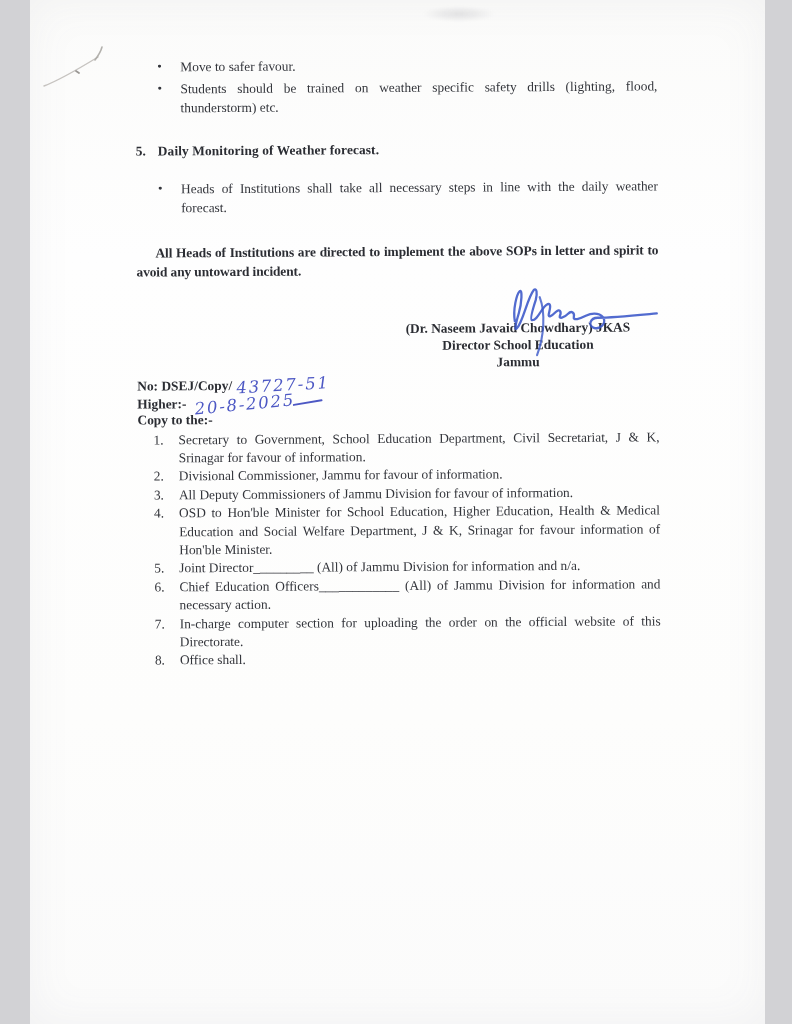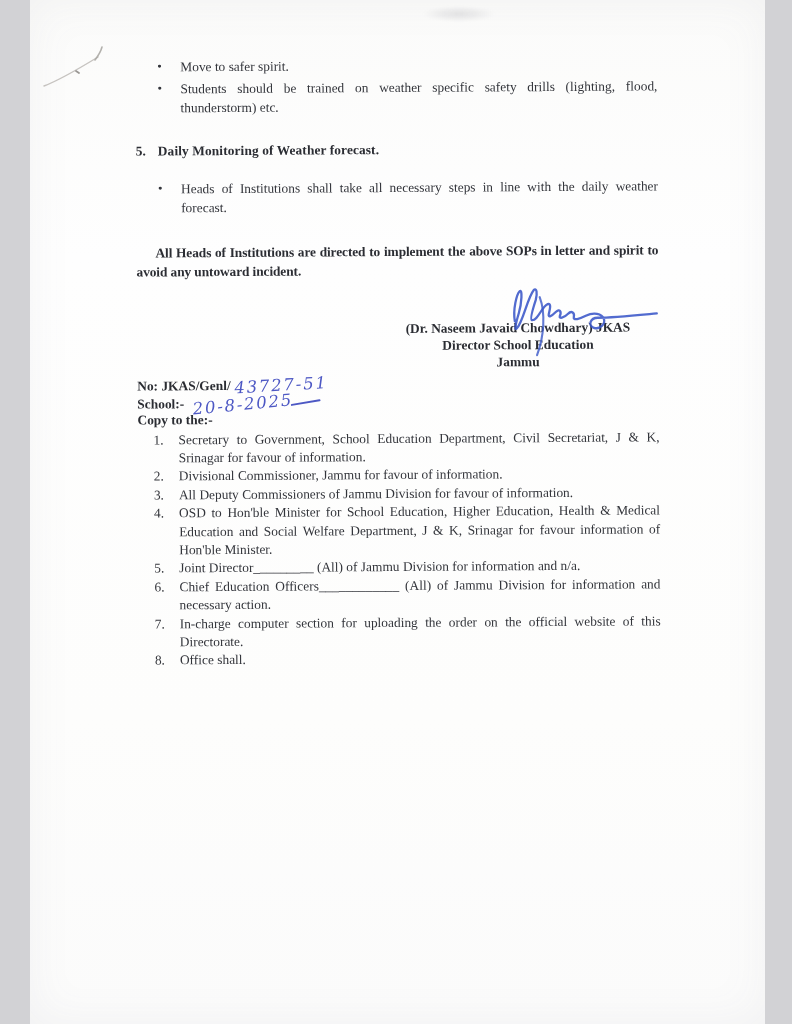--- a/index.html
+++ b/index.html
@@ -69,21 +69,21 @@
     <path d="M55,22 C 58,18 61,13 62,9" stroke="#aba8a4" stroke-width="1.6" fill="none" stroke-linecap="round" opacity="0.9"></path>
     <path d="M36,33 l3,2" stroke="#9a9793" stroke-width="1.8" fill="none" stroke-linecap="round"></path>
   </svg>
 
   <div class="tilt">
     <div class="content">
 
       <ul class="top-bullets">
         <li>
           <span class="marker">•</span>
-          <span>Move to safer spirit.</span>
+          <span>Move to safer favour.</span>
         </li>
         <li>
           <span class="marker">•</span>
           <span>Students should be trained on weather specific safety drills (lighting, flood, thunderstorm) etc.</span>
         </li>
       </ul>
 
       <div class="sec-heading">
         <span class="sec-num">5.</span>
         <span>Daily Monitoring of Weather forecast.</span>
@@ -101,24 +101,24 @@
           <path d="M14,44 C 12,32 16,17 19,14 C 22,11 21,26 18,36 C 15,46 13,54 16,51 C 22,45 27,20 33,13 C 36,10 37,16 35,23 C 32,32 29,42 31,43 C 37,44 41,29 47,27 C 51,26 49,33 48,37 C 47,41 51,39 55,35 C 59,31 61,35 59,39 C 58,42 63,41 67,37 C 71,33 74,36 73,40 C 72,44 79,42 85,39 C 93,35 101,37 103,42 C 105,47 99,53 93,51 C 87,49 89,41 97,41 C 112,41 133,39 156,37" stroke="#3a57c8" stroke-width="2.3" fill="none" stroke-linecap="round" opacity="0.88"></path>
           <path d="M39,20 C 45,36 43,60 36,78" stroke="#3a57c8" stroke-width="2.1" fill="none" stroke-linecap="round" opacity="0.8"></path>
         </svg>
         <div style="white-space:nowrap;">(Dr. Naseem Javaid Chowdhary) JKAS</div>
         <div>Director School Education</div>
         <div>Jammu</div>
       </div>
 
       <div class="ref-block">
         <div>
-          <span>No: JKAS/Genl/</span><span class="hand hand-no">43727-51</span>
+          <span>No: DSEJ/Copy/</span><span class="hand hand-no">43727-51</span>
         </div>
         <div>
-          <span>School:-</span><span class="hand hand-date">20-8-2025</span><span class="date-flourish"></span>
+          <span>Higher:-</span><span class="hand hand-date">20-8-2025</span><span class="date-flourish"></span>
         </div>
         <div>Copy to the:-</div>
       </div>
 
       <ol class="copy-list">
         <li>
           <span class="num">1.</span>
           <span>Secretary to Government, School Education Department, Civil Secretariat, J &amp; K, Srinagar for favour of information.</span>
         </li>
         <li>

